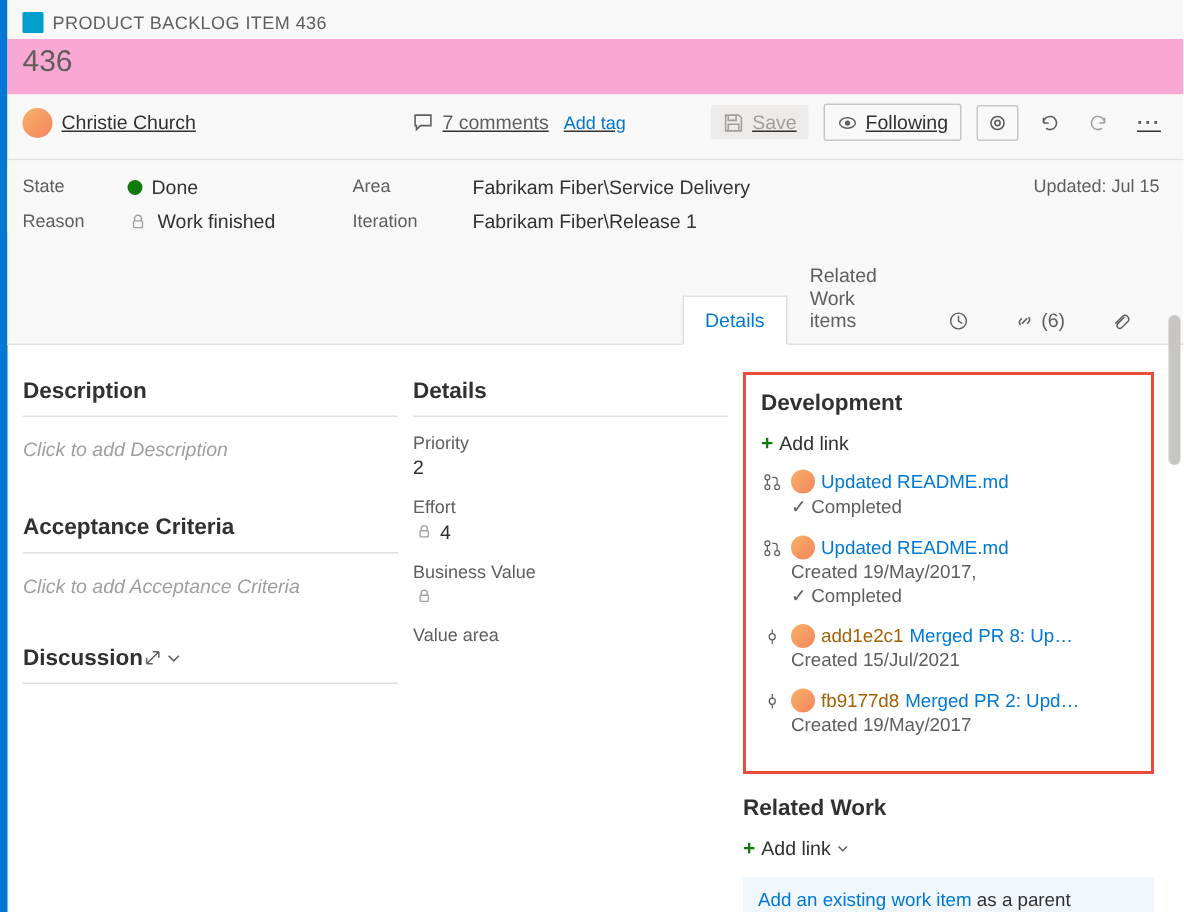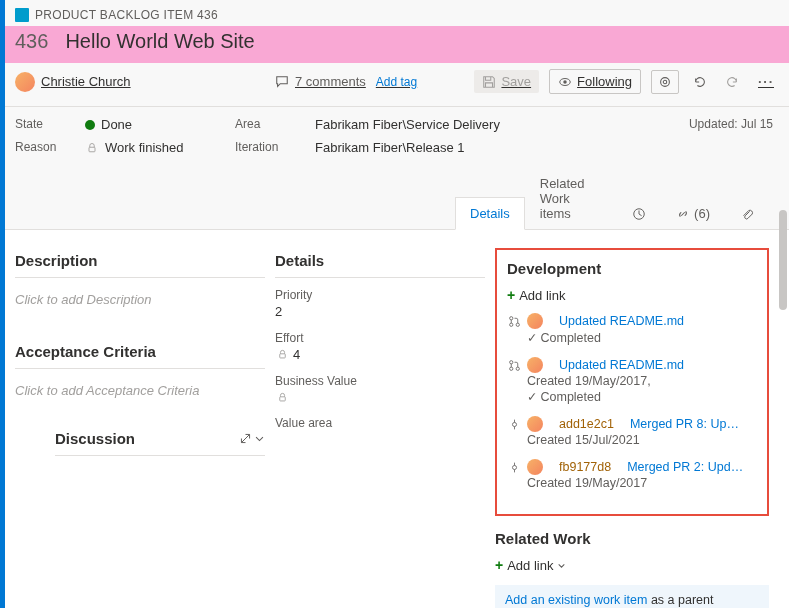--- a/index.html
+++ b/index.html
@@ -47,50 +47,49 @@
   .field-label { color: #605e5c; font-size: 12px; margin-top: 6px; }
   .field-value { font-size: 13px; padding: 2px 0 6px 0; display:flex; align-items:center; gap:4px;}
   .dev-box { border: 2px solid #e74c3c; padding: 10px 10px 24px 10px; margin-bottom: 14px; }
   .dev-head { font-size: 15px; font-weight: 600; margin-bottom: 10px; }
   .add-link { color: #323130; font-size: 13px; display:flex; align-items:center; gap:4px; cursor:pointer; margin-bottom: 10px;}
   .plus { color: #107c10; font-weight: bold; font-size: 14px; }
   .dev-item { display: flex; gap: 6px; margin-bottom: 12px; align-items:flex-start; }
   .dev-icon-col { width: 14px; display:flex; flex-direction:column; align-items:center; padding-top:2px; color:#605e5c;}
   .dev-body { flex: 1; font-size: 12.5px; }
   .dev-title { color: #0078d4; cursor: pointer; }
-  .dev-title-row { display:flex; align-items:center; gap:16px; }
+  .dev-title-row { display:flex; align-items:center; gap:4px; }
   .mini-avatar { width: 16px; height: 16px; border-radius:50%; background: linear-gradient(135deg,#f7b267,#f4845f); flex-shrink:0; display:inline-block;}
   .dev-sub { color: #605e5c; margin-top:1px;}
   .dev-status { color: #605e5c; display:flex; align-items:center; gap:3px; margin-top:1px;}
   .check { color: #605e5c; }
   .commit-hash { color: #a16207; font-size: 12.5px; }
   .rel-head { font-size: 15px; font-weight: 600; margin: 8px 0 10px 0; }
   .rel-add-link { font-size: 13px; display:flex; align-items:center; gap:4px; cursor:pointer; margin-bottom:12px;}
   .parent-bar { background: #eff6fc; padding: 8px 10px; font-size: 12.5px; }
   .parent-link { color: #0078d4; cursor:pointer; }
-  .discussion-head { font-size: 15px; font-weight: 600; padding: 4px 0 8px 0; border-bottom: 1px solid #e1dfdd; margin-top: 24px; margin-bottom: 10px; display:flex; align-items:center; justify-content:space-between;margin-left:40px;}
+  .discussion-head { font-size: 15px; font-weight: 600; padding: 4px 0 8px 0; border-bottom: 1px solid #e1dfdd; margin-top: 24px; margin-bottom: 10px; display:flex; align-items:center; }
   .expand-icons { display:flex; gap:2px; color:#605e5c; font-size:13px; align-items:center;}
   .scrollbar-fake { position:absolute; right:2px; top:210px; width:8px; height:100px; background:#c8c6c4; border-radius:4px; }
   svg { display:block; }
 </style>
 </head>
 <body>
 
 <div class="root">
   <div class="blue-bar"></div>
   <div class="content">
 
     <div class="header-top">
       <span class="wi-icon"></span>
       <span class="pbi-label">PRODUCT BACKLOG ITEM 436</span>
     </div>
 
     <div class="title-row">
       <span class="wi-num">436</span>
-      <span class="wi-title">Hello World Web Site</span>
     </div>
 
     <div class="toolbar">
       <div class="assignee">
         <span class="avatar"></span>
         <span>Christie Church</span>
       </div>
       <div style="width:60px;"></div>
       <div class="tb-group">
         <span class="icon-sm">

